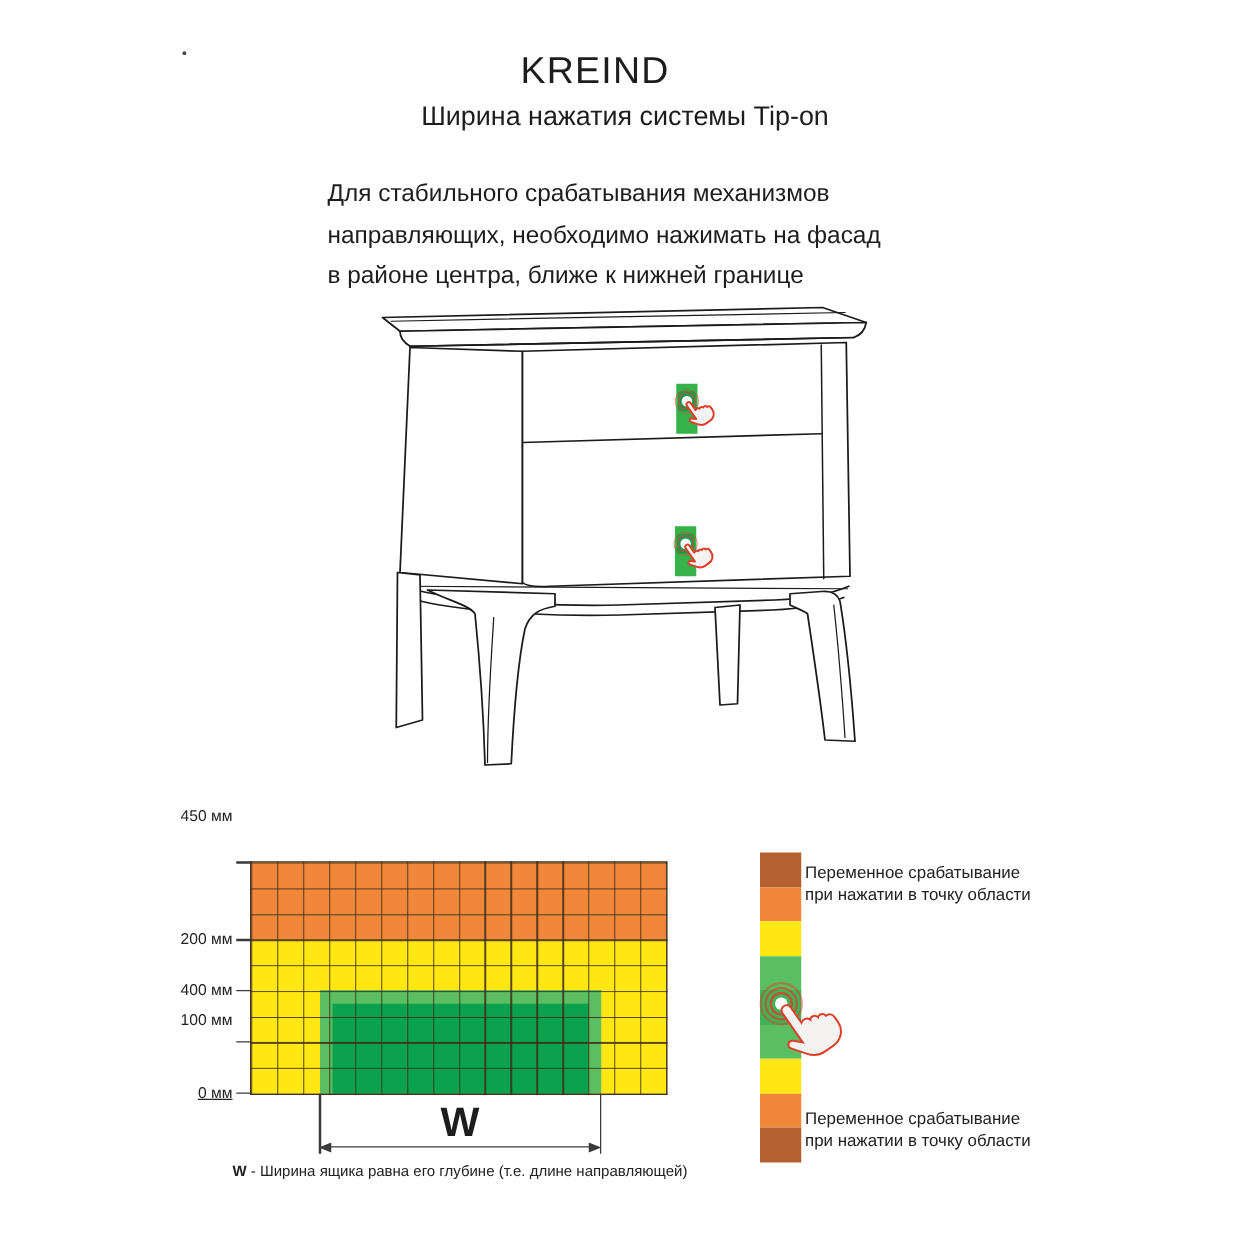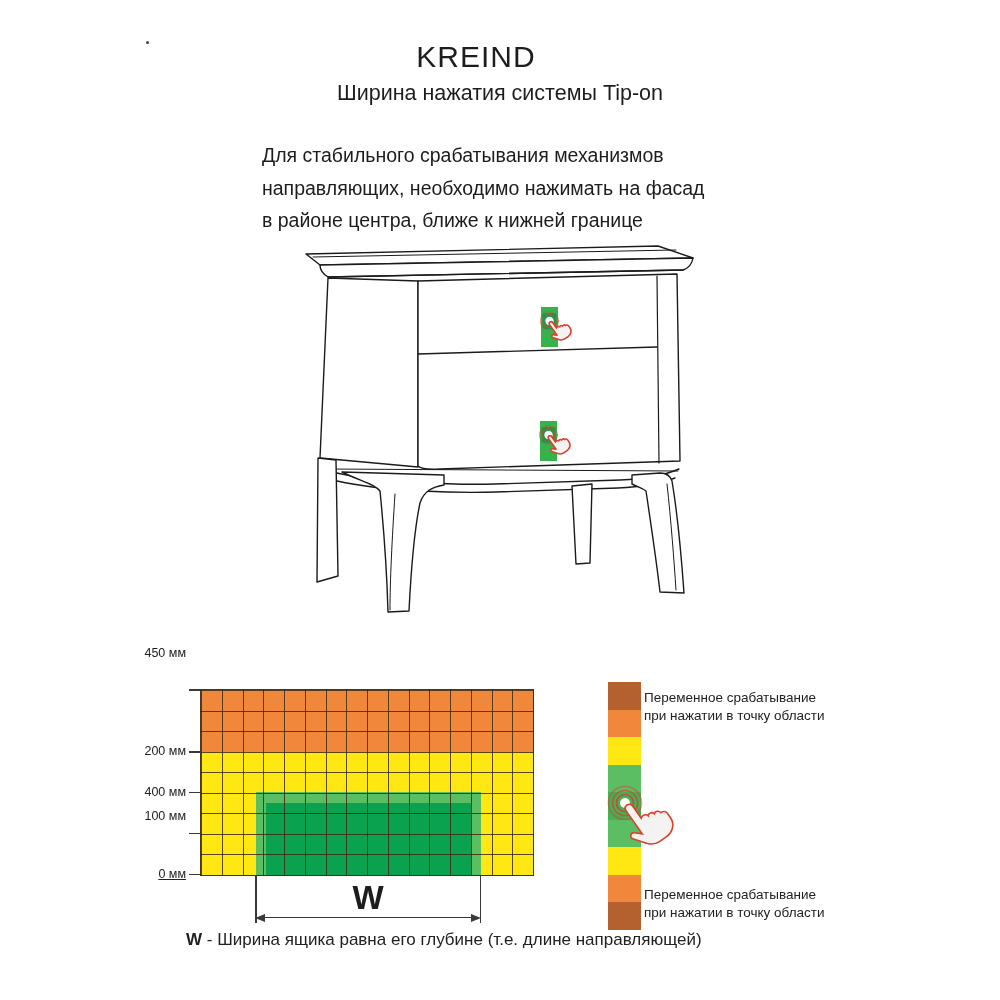--- a/index.html
+++ b/index.html
@@ -22,21 +22,21 @@
     background-image:
       repeating-linear-gradient(90deg, rgba(61,44,23,.85) 0, rgba(61,44,23,.85) 1px, transparent 1px, transparent 20.75px),
       repeating-linear-gradient(180deg, rgba(61,44,23,.85) 0, rgba(61,44,23,.85) 1px, transparent 1px, transparent 20.556px);}
   .tick-label{position:absolute;left:118px;width:68px;text-align:right;font-size:12.5px;color:#222;}
   .tick-dash{position:absolute;left:189px;width:12px;height:1.5px;background:#3a3a3a;}
   .wline{position:absolute;width:1.5px;height:48px;background:#3a3a3a;}
   #w-arrow-line{left:263px;top:916.5px;width:210px;height:1.5px;background:#3a3a3a;}
   #w-arrow-left{left:255px;top:913.5px;width:0;height:0;border-top:4px solid transparent;border-bottom:4px solid transparent;border-right:10px solid #3a3a3a;}
   #w-arrow-right{left:471px;top:913.5px;width:0;height:0;border-top:4px solid transparent;border-bottom:4px solid transparent;border-left:10px solid #3a3a3a;}
   #w-label{left:323px;top:879px;width:90px;text-align:center;font-size:33px;font-weight:700;}
-  #caption{left:186px;top:930px;font-size:17px;color:#222;}
+  #caption{left:186px;top:930px;font-size:12px;color:#222;}
   #caption .cap-w{font-weight:700;}
   
   #legend-bar{left:608px;top:682px;width:33px;height:247.5px;}
   .legend-seg{width:33px;height:27.5px;}
   .legend-text{position:absolute;font-size:13.5px;line-height:17.5px;color:#222;white-space:pre-line;}
   #legend-text-1{left:644px;top:689px;}
   #legend-text-2{left:660px;top:791px;}
   #legend-text-3{left:644px;top:886px;}
   svg{display:block;}
 </style>

